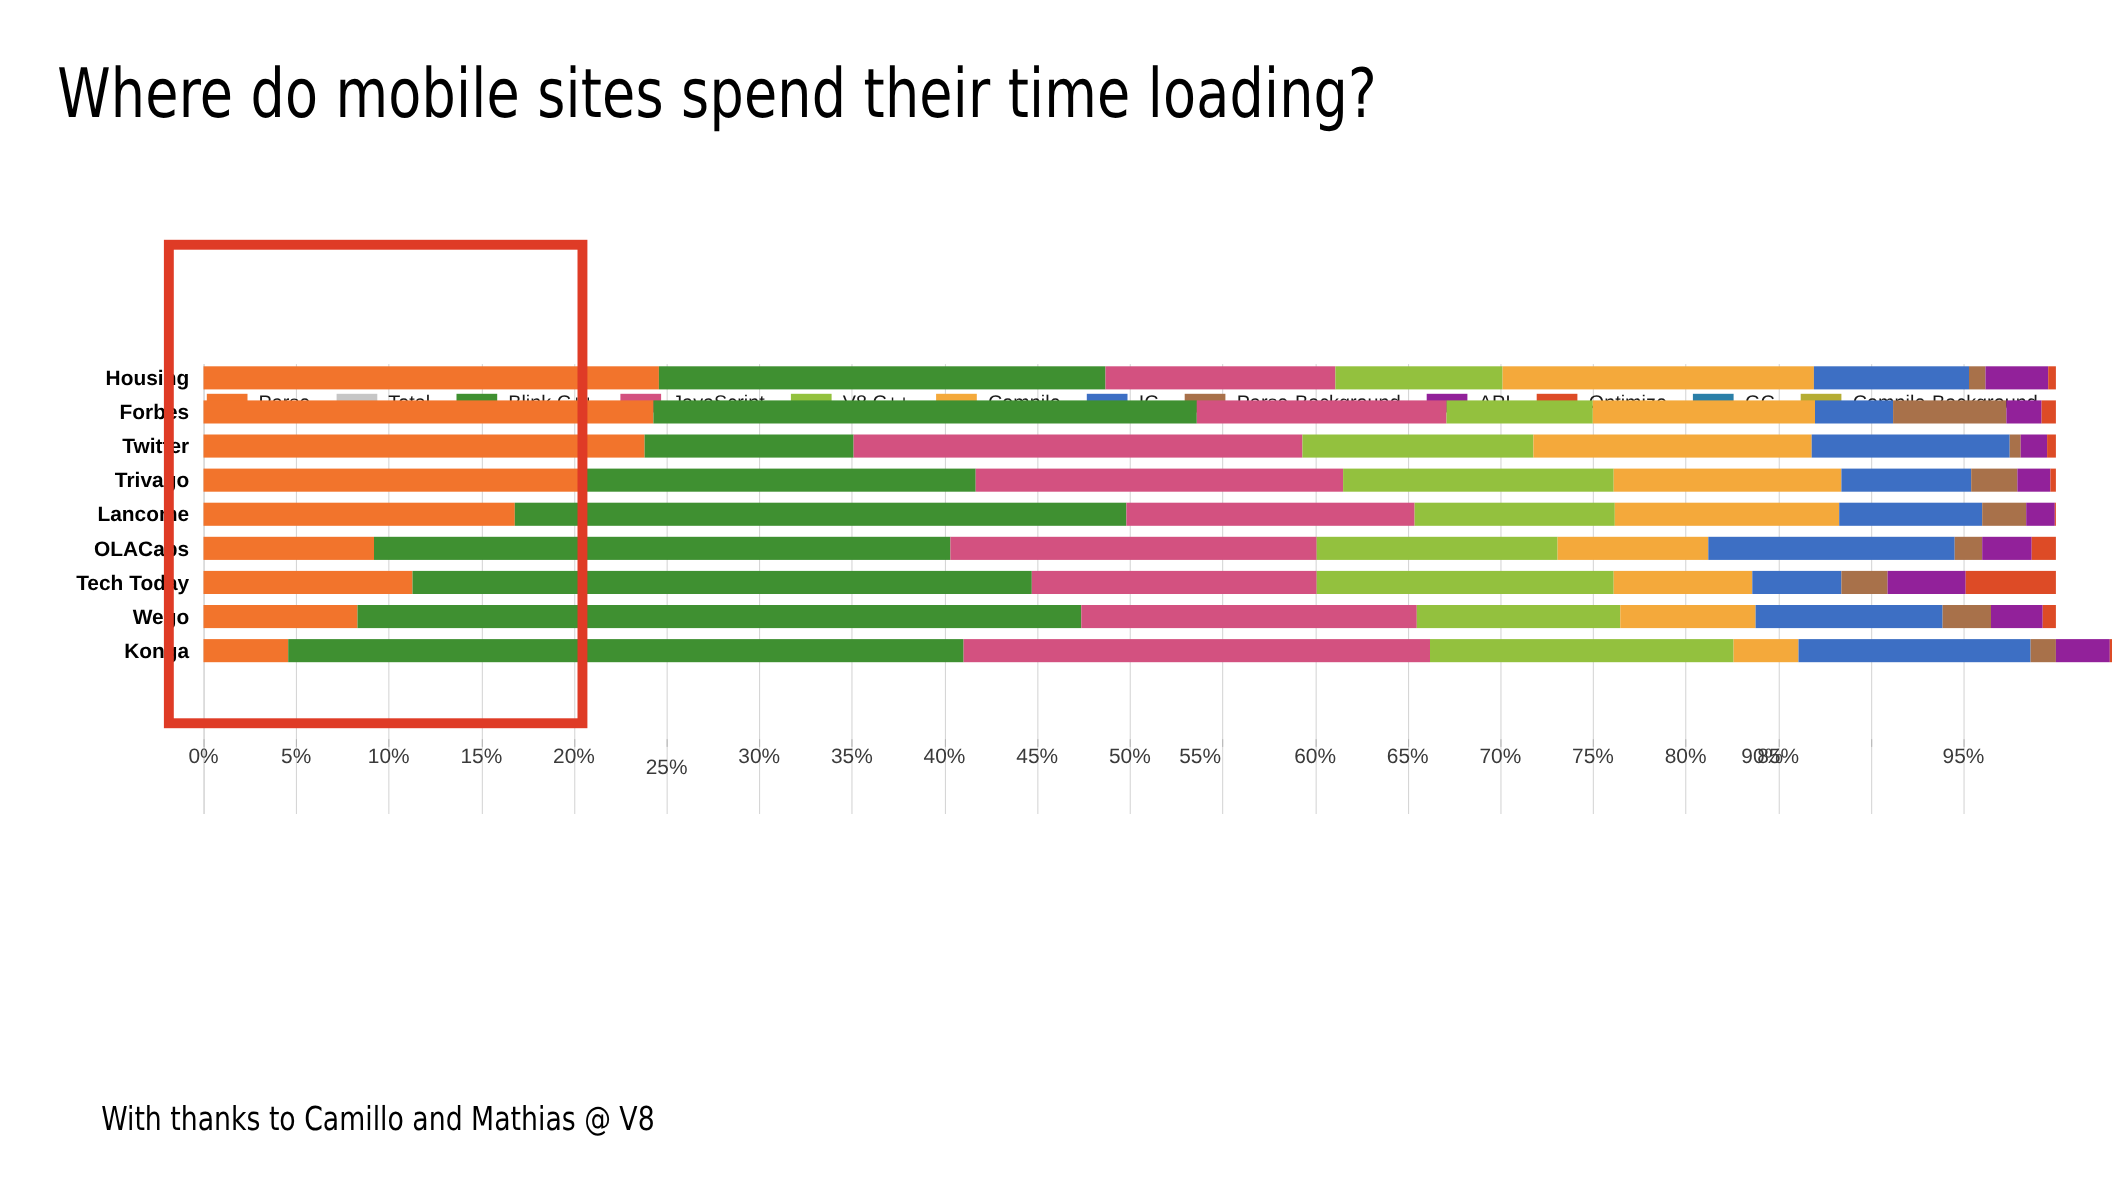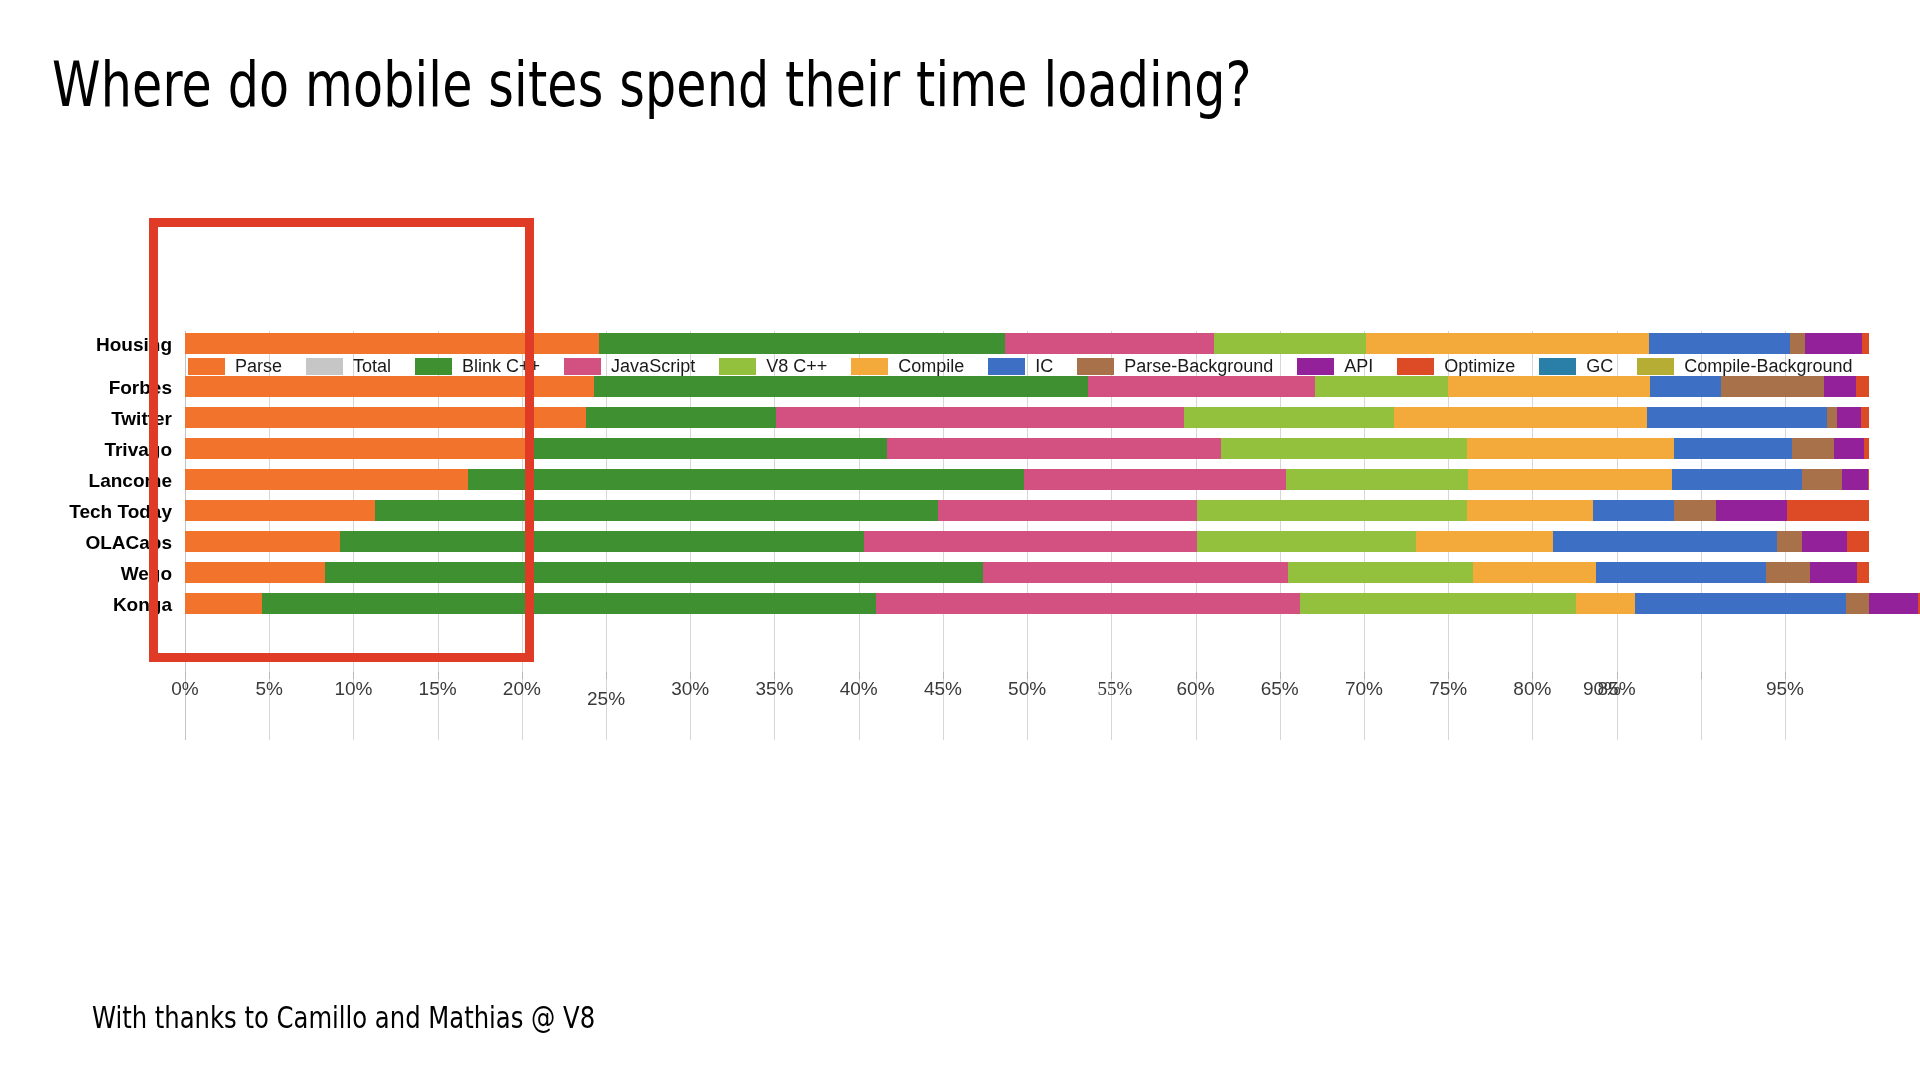--- a/index.html
+++ b/index.html
@@ -257,21 +257,21 @@
           <div class="seg" title="Housing — Blink C++: 24.1%" style="left: 414.316px; width: 405.895px; background: rgb(63, 144, 49);"></div>
           <div class="seg" title="Housing — JavaScript: 12.4%" style="left: 820.211px; width: 208.842px; background: rgb(211, 81, 128);"></div>
           <div class="seg" title="Housing — V8 C++: 9%" style="left: 1029.05px; width: 151.579px; background: rgb(147, 193, 62);"></div>
           <div class="seg" title="Housing — Compile: 16.8%" style="left: 1180.63px; width: 282.947px; background: rgb(244, 169, 59);"></div>
           <div class="seg" title="Housing — IC: 8.4%" style="left: 1463.58px; width: 141.474px; background: rgb(61, 111, 196);"></div>
           <div class="seg" title="Housing — Parse-Background: 0.9%" style="left: 1605.05px; width: 15.1579px; background: rgb(168, 113, 74);"></div>
           <div class="seg" title="Housing — API: 3.4%" style="left: 1620.21px; width: 57.2632px; background: rgb(146, 33, 154);"></div>
           <div class="seg" title="Housing — Optimize: 0.4%" style="left: 1677.47px; width: 6.73684px; background: rgb(221, 75, 38);"></div>
         </div>
       </div>
-      <div class="row" style="height: 31px; margin-top: 12px;">
+      <div class="row" style="height: 31px;">
         <div class="row-label">Forbes</div>
         <div class="bar">
           <div class="seg" title="Forbes — Parse: 24.3%" style="left: 0px; width: 409.263px; background: rgb(242, 116, 44);"></div>
           <div class="seg" title="Forbes — Blink C++: 29.3%" style="left: 409.263px; width: 493.474px; background: rgb(63, 144, 49);"></div>
           <div class="seg" title="Forbes — JavaScript: 13.5%" style="left: 902.737px; width: 227.368px; background: rgb(211, 81, 128);"></div>
           <div class="seg" title="Forbes — V8 C++: 7.9%" style="left: 1130.11px; width: 133.053px; background: rgb(147, 193, 62);"></div>
           <div class="seg" title="Forbes — Compile: 12%" style="left: 1263.16px; width: 202.105px; background: rgb(244, 169, 59);"></div>
           <div class="seg" title="Forbes — IC: 4.2%" style="left: 1465.26px; width: 70.7368px; background: rgb(61, 111, 196);"></div>
           <div class="seg" title="Forbes — Parse-Background: 6.1%" style="left: 1536px; width: 102.737px; background: rgb(168, 113, 74);"></div>
           <div class="seg" title="Forbes — API: 1.9%" style="left: 1638.74px; width: 32px; background: rgb(146, 33, 154);"></div>
@@ -314,45 +314,45 @@
           <div class="seg" title="Lancome — JavaScript: 15.6%" style="left: 838.737px; width: 262.737px; background: rgb(211, 81, 128);"></div>
           <div class="seg" title="Lancome — V8 C++: 10.8%" style="left: 1101.47px; width: 181.895px; background: rgb(147, 193, 62);"></div>
           <div class="seg" title="Lancome — Compile: 12.1%" style="left: 1283.37px; width: 203.789px; background: rgb(244, 169, 59);"></div>
           <div class="seg" title="Lancome — IC: 7.7%" style="left: 1487.16px; width: 129.684px; background: rgb(61, 111, 196);"></div>
           <div class="seg" title="Lancome — Parse-Background: 2.4%" style="left: 1616.84px; width: 40.4211px; background: rgb(168, 113, 74);"></div>
           <div class="seg" title="Lancome — API: 1.5%" style="left: 1657.26px; width: 25.2632px; background: rgb(146, 33, 154);"></div>
           <div class="seg" title="Lancome — Optimize: 0.1%" style="left: 1682.53px; width: 1.68421px; background: rgb(221, 75, 38);"></div>
         </div>
       </div>
       <div class="row" style="height: 31px;">
+        <div class="row-label">OLACabs</div>
+        <div class="bar">
+          <div class="seg" title="OLACabs — Parse: 9.2%" style="left: 0px; width: 154.947px; background: rgb(242, 116, 44);"></div>
+          <div class="seg" title="OLACabs — Blink C++: 31.1%" style="left: 154.947px; width: 523.789px; background: rgb(63, 144, 49);"></div>
+          <div class="seg" title="OLACabs — JavaScript: 19.8%" style="left: 678.737px; width: 333.474px; background: rgb(211, 81, 128);"></div>
+          <div class="seg" title="OLACabs — V8 C++: 13%" style="left: 1012.21px; width: 218.947px; background: rgb(147, 193, 62);"></div>
+          <div class="seg" title="OLACabs — Compile: 8.1%" style="left: 1231.16px; width: 136.421px; background: rgb(244, 169, 59);"></div>
+          <div class="seg" title="OLACabs — IC: 13.3%" style="left: 1367.58px; width: 224px; background: rgb(61, 111, 196);"></div>
+          <div class="seg" title="OLACabs — Parse-Background: 1.5%" style="left: 1591.58px; width: 25.2632px; background: rgb(168, 113, 74);"></div>
+          <div class="seg" title="OLACabs — API: 2.7%" style="left: 1616.84px; width: 45.4737px; background: rgb(146, 33, 154);"></div>
+          <div class="seg" title="OLACabs — Optimize: 1.3%" style="left: 1662.32px; width: 21.8947px; background: rgb(221, 75, 38);"></div>
+        </div>
+      </div>
+      <div class="row" style="height: 31px;">
         <div class="row-label">Tech Today</div>
         <div class="bar">
           <div class="seg" title="Tech Today — Parse: 11.3%" style="left: 0px; width: 190.316px; background: rgb(242, 116, 44);"></div>
           <div class="seg" title="Tech Today — Blink C++: 33.4%" style="left: 190.316px; width: 562.526px; background: rgb(63, 144, 49);"></div>
           <div class="seg" title="Tech Today — JavaScript: 15.4%" style="left: 752.842px; width: 259.368px; background: rgb(211, 81, 128);"></div>
           <div class="seg" title="Tech Today — V8 C++: 16%" style="left: 1012.21px; width: 269.474px; background: rgb(147, 193, 62);"></div>
           <div class="seg" title="Tech Today — Compile: 7.5%" style="left: 1281.68px; width: 126.316px; background: rgb(244, 169, 59);"></div>
           <div class="seg" title="Tech Today — IC: 4.8%" style="left: 1408px; width: 80.8421px; background: rgb(61, 111, 196);"></div>
           <div class="seg" title="Tech Today — Parse-Background: 2.5%" style="left: 1488.84px; width: 42.1053px; background: rgb(168, 113, 74);"></div>
           <div class="seg" title="Tech Today — API: 4.2%" style="left: 1530.95px; width: 70.7368px; background: rgb(146, 33, 154);"></div>
           <div class="seg" title="Tech Today — Optimize: 4.9%" style="left: 1601.68px; width: 82.5263px; background: rgb(221, 75, 38);"></div>
-        </div>
-      </div>
-      <div class="row" style="height: 31px;">
-        <div class="row-label">OLACabs</div>
-        <div class="bar">
-          <div class="seg" title="OLACabs — Parse: 9.2%" style="left: 0px; width: 154.947px; background: rgb(242, 116, 44);"></div>
-          <div class="seg" title="OLACabs — Blink C++: 31.1%" style="left: 154.947px; width: 523.789px; background: rgb(63, 144, 49);"></div>
-          <div class="seg" title="OLACabs — JavaScript: 19.8%" style="left: 678.737px; width: 333.474px; background: rgb(211, 81, 128);"></div>
-          <div class="seg" title="OLACabs — V8 C++: 13%" style="left: 1012.21px; width: 218.947px; background: rgb(147, 193, 62);"></div>
-          <div class="seg" title="OLACabs — Compile: 8.1%" style="left: 1231.16px; width: 136.421px; background: rgb(244, 169, 59);"></div>
-          <div class="seg" title="OLACabs — IC: 13.3%" style="left: 1367.58px; width: 224px; background: rgb(61, 111, 196);"></div>
-          <div class="seg" title="OLACabs — Parse-Background: 1.5%" style="left: 1591.58px; width: 25.2632px; background: rgb(168, 113, 74);"></div>
-          <div class="seg" title="OLACabs — API: 2.7%" style="left: 1616.84px; width: 45.4737px; background: rgb(146, 33, 154);"></div>
-          <div class="seg" title="OLACabs — Optimize: 1.3%" style="left: 1662.32px; width: 21.8947px; background: rgb(221, 75, 38);"></div>
         </div>
       </div>
       <div class="row" style="height: 31px;">
         <div class="row-label">Wego</div>
         <div class="bar">
           <div class="seg" title="Wego — Parse: 8.3%" style="left: 0px; width: 139.789px; background: rgb(242, 116, 44);"></div>
           <div class="seg" title="Wego — Blink C++: 39.1%" style="left: 139.789px; width: 658.526px; background: rgb(63, 144, 49);"></div>
           <div class="seg" title="Wego — JavaScript: 18.1%" style="left: 798.316px; width: 304.842px; background: rgb(211, 81, 128);"></div>
           <div class="seg" title="Wego — V8 C++: 11%" style="left: 1103.16px; width: 185.263px; background: rgb(147, 193, 62);"></div>
           <div class="seg" title="Wego — Compile: 7.3%" style="left: 1288.42px; width: 122.947px; background: rgb(244, 169, 59);"></div>
@@ -395,21 +395,21 @@
       <div class="xtick" style="left: 690.263px;">30%</div>
       <div class="xtick-mark" style="left: 774.474px; top: -6px; background: rgb(184, 184, 184);"></div>
       <div class="xtick" style="left: 774.474px;">35%</div>
       <div class="xtick-mark" style="left: 858.684px; top: -6px; background: rgb(184, 184, 184);"></div>
       <div class="xtick" style="left: 858.684px;">40%</div>
       <div class="xtick-mark" style="left: 942.895px; top: -6px; background: rgb(184, 184, 184);"></div>
       <div class="xtick" style="left: 942.895px;">45%</div>
       <div class="xtick-mark" style="left: 1027.11px; top: -6px; background: rgb(184, 184, 184);"></div>
       <div class="xtick" style="left: 1027.11px;">50%</div>
       <div class="xtick-mark" style="left: 1111.32px; top: -6px; background: rgb(184, 184, 184);"></div>
-      <div class="xtick" style="left: 1115px; font-family: Liberation Serif, serif;">55%</div>
+      <div class="xtick" style="left: 1091px;">55%</div>
       <div class="xtick-mark" style="left: 1195.53px; top: -6px; background: rgb(184, 184, 184);"></div>
       <div class="xtick" style="left: 1195.53px;">60%</div>
       <div class="xtick-mark" style="left: 1279.74px; top: -6px; background: rgb(184, 184, 184);"></div>
       <div class="xtick" style="left: 1279.74px;">65%</div>
       <div class="xtick-mark" style="left: 1363.95px; top: -6px; background: rgb(184, 184, 184);"></div>
       <div class="xtick" style="left: 1363.95px;">70%</div>
       <div class="xtick-mark" style="left: 1448.16px; top: -6px; background: rgb(184, 184, 184);"></div>
       <div class="xtick" style="left: 1448.16px;">75%</div>
       <div class="xtick-mark" style="left: 1532.37px; top: -6px; background: rgb(184, 184, 184);"></div>
       <div class="xtick" style="left: 1532.37px;">80%</div>

